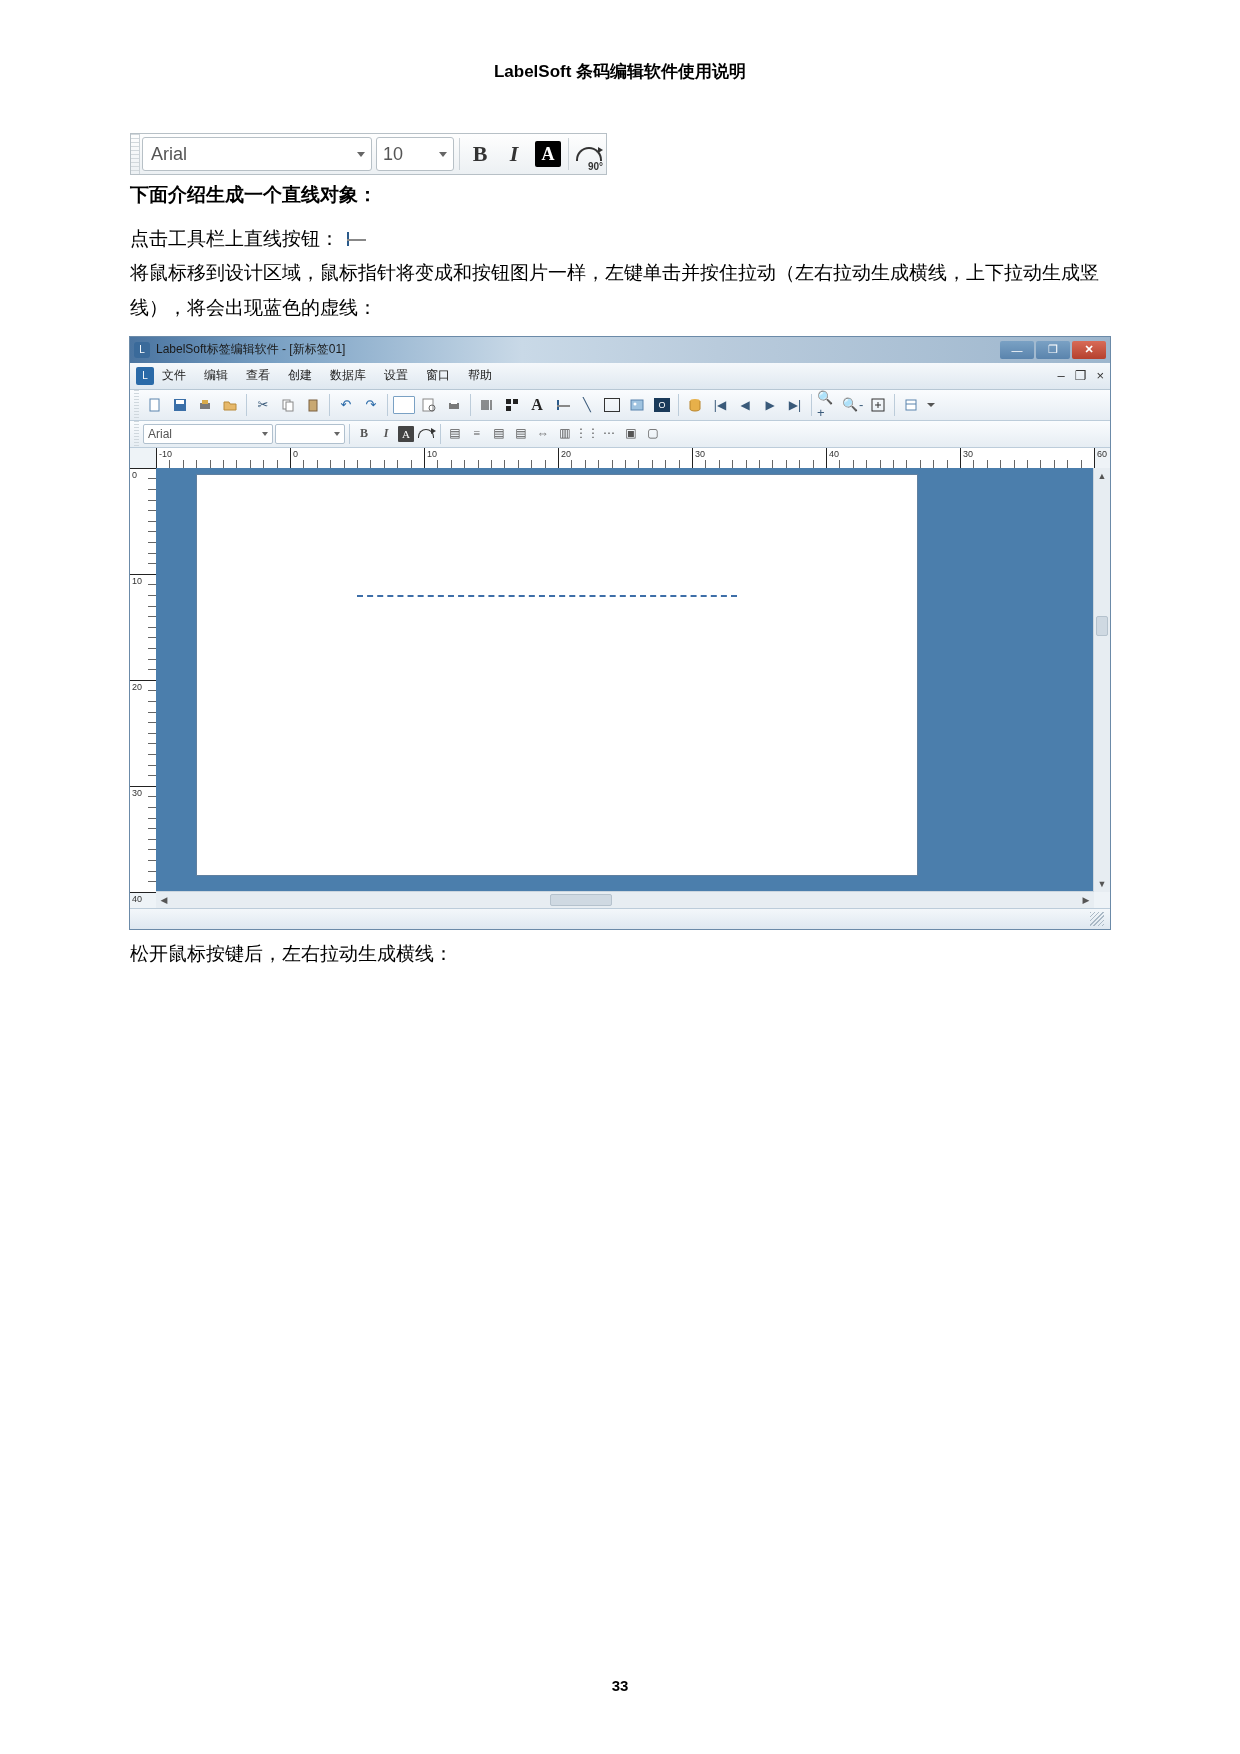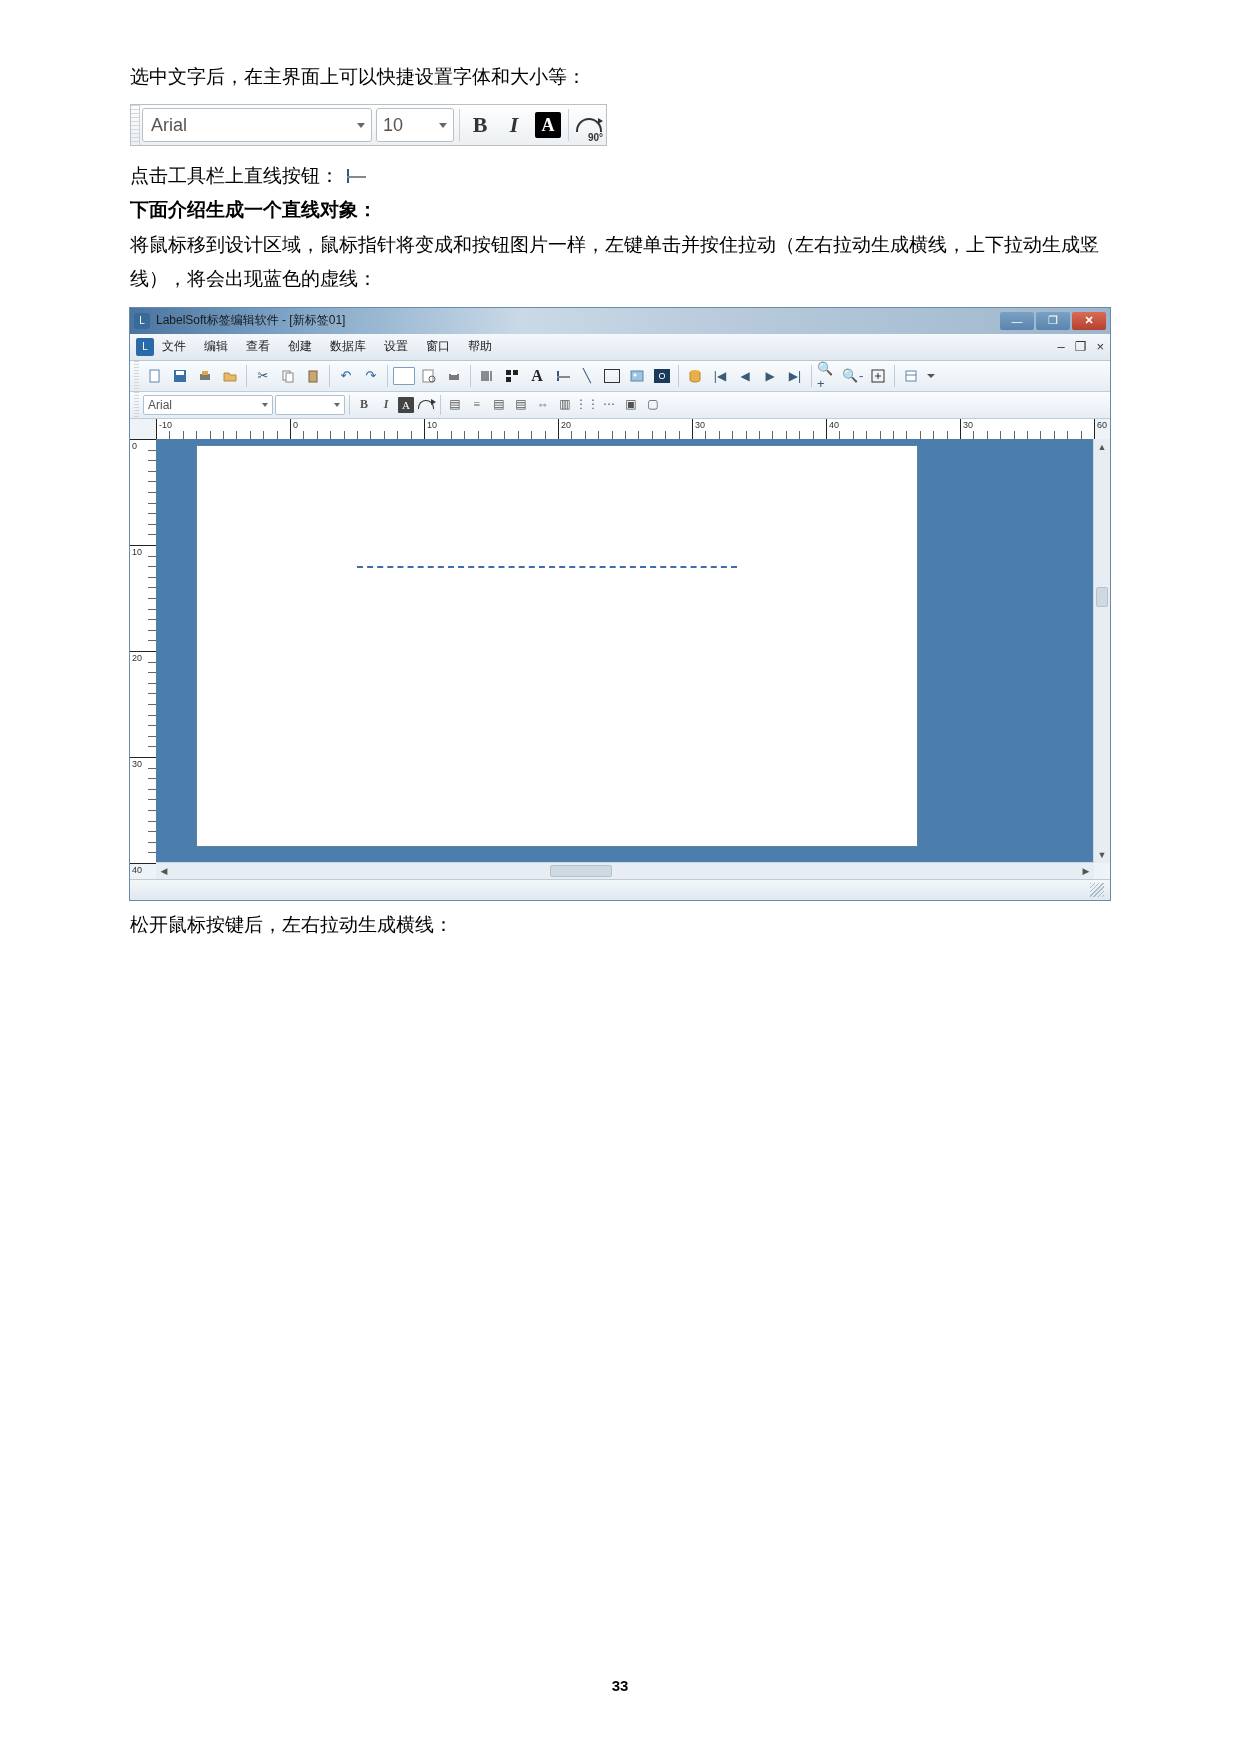--- a/index.html
+++ b/index.html
@@ -83,22 +83,22 @@
   .hscroll .arr{position:absolute;top:0;bottom:0;width:16px;display:flex;align-items:center;justify-content:center;font-size:9px;color:#555}
   .statusbar{height:20px;background:linear-gradient(#f3f7fa,#dfe8f0);border-top:1px solid #bcccda;font-size:12px;color:#333;display:flex;align-items:center;padding:0 6px}
   .statusbar .sg{margin-left:auto;width:14px;height:14px;background:repeating-linear-gradient(135deg,#aab9c6 0 1px,transparent 1px 3px)}
 
   svg.ico{width:16px;height:16px}
 </style>
 </head>
 <body>
 
 <div class="page">
-
-  <div class="body-text">选中文字后，在主界面上可以快捷设置字体和大小等：</div>
+  <div class="hdr">LabelSoft 条码编辑软件使用说明</div>
+
 
   
   <div class="fig1">
     <div class="fig1-row">
       <div class="grip"></div>
       <div class="fontbox">
         <span>Arial</span>
         <span class="dd-caret"></span>
       </div>
       <div class="sizebox">
@@ -111,26 +111,26 @@
       <div class="tb-btn inv">A</div>
       <div class="sep"></div>
       <div class="tb-btn rot">
         <div class="rot-arc"></div>
         <span class="rot-lbl">90°</span>
       </div>
     </div>
   </div>
 
 
+  <div class="body-text bold">下面介绍生成一个直线对象：</div>
+
   <div class="body-text" style="margin-top:10px">
     <span>点击工具栏上直线按钮：</span>
     <span class="line-icon"></span>
   </div>
-
-  <div class="body-text bold">下面介绍生成一个直线对象：</div>
 
   <div class="body-text">将鼠标移到设计区域，鼠标指针将变成和按钮图片一样，左键单击并按住拉动（左右拉动生成横线，上下拉动生成竖线），将会出现蓝色的虚线：</div>
 
   
   <div class="appwin">
     <div class="titlebar">
       <div class="ticon">L</div>
       <span>LabelSoft标签编辑软件 - [新标签01]</span>
       <div class="spacer"></div>
       <div class="winbtn min">—</div>

